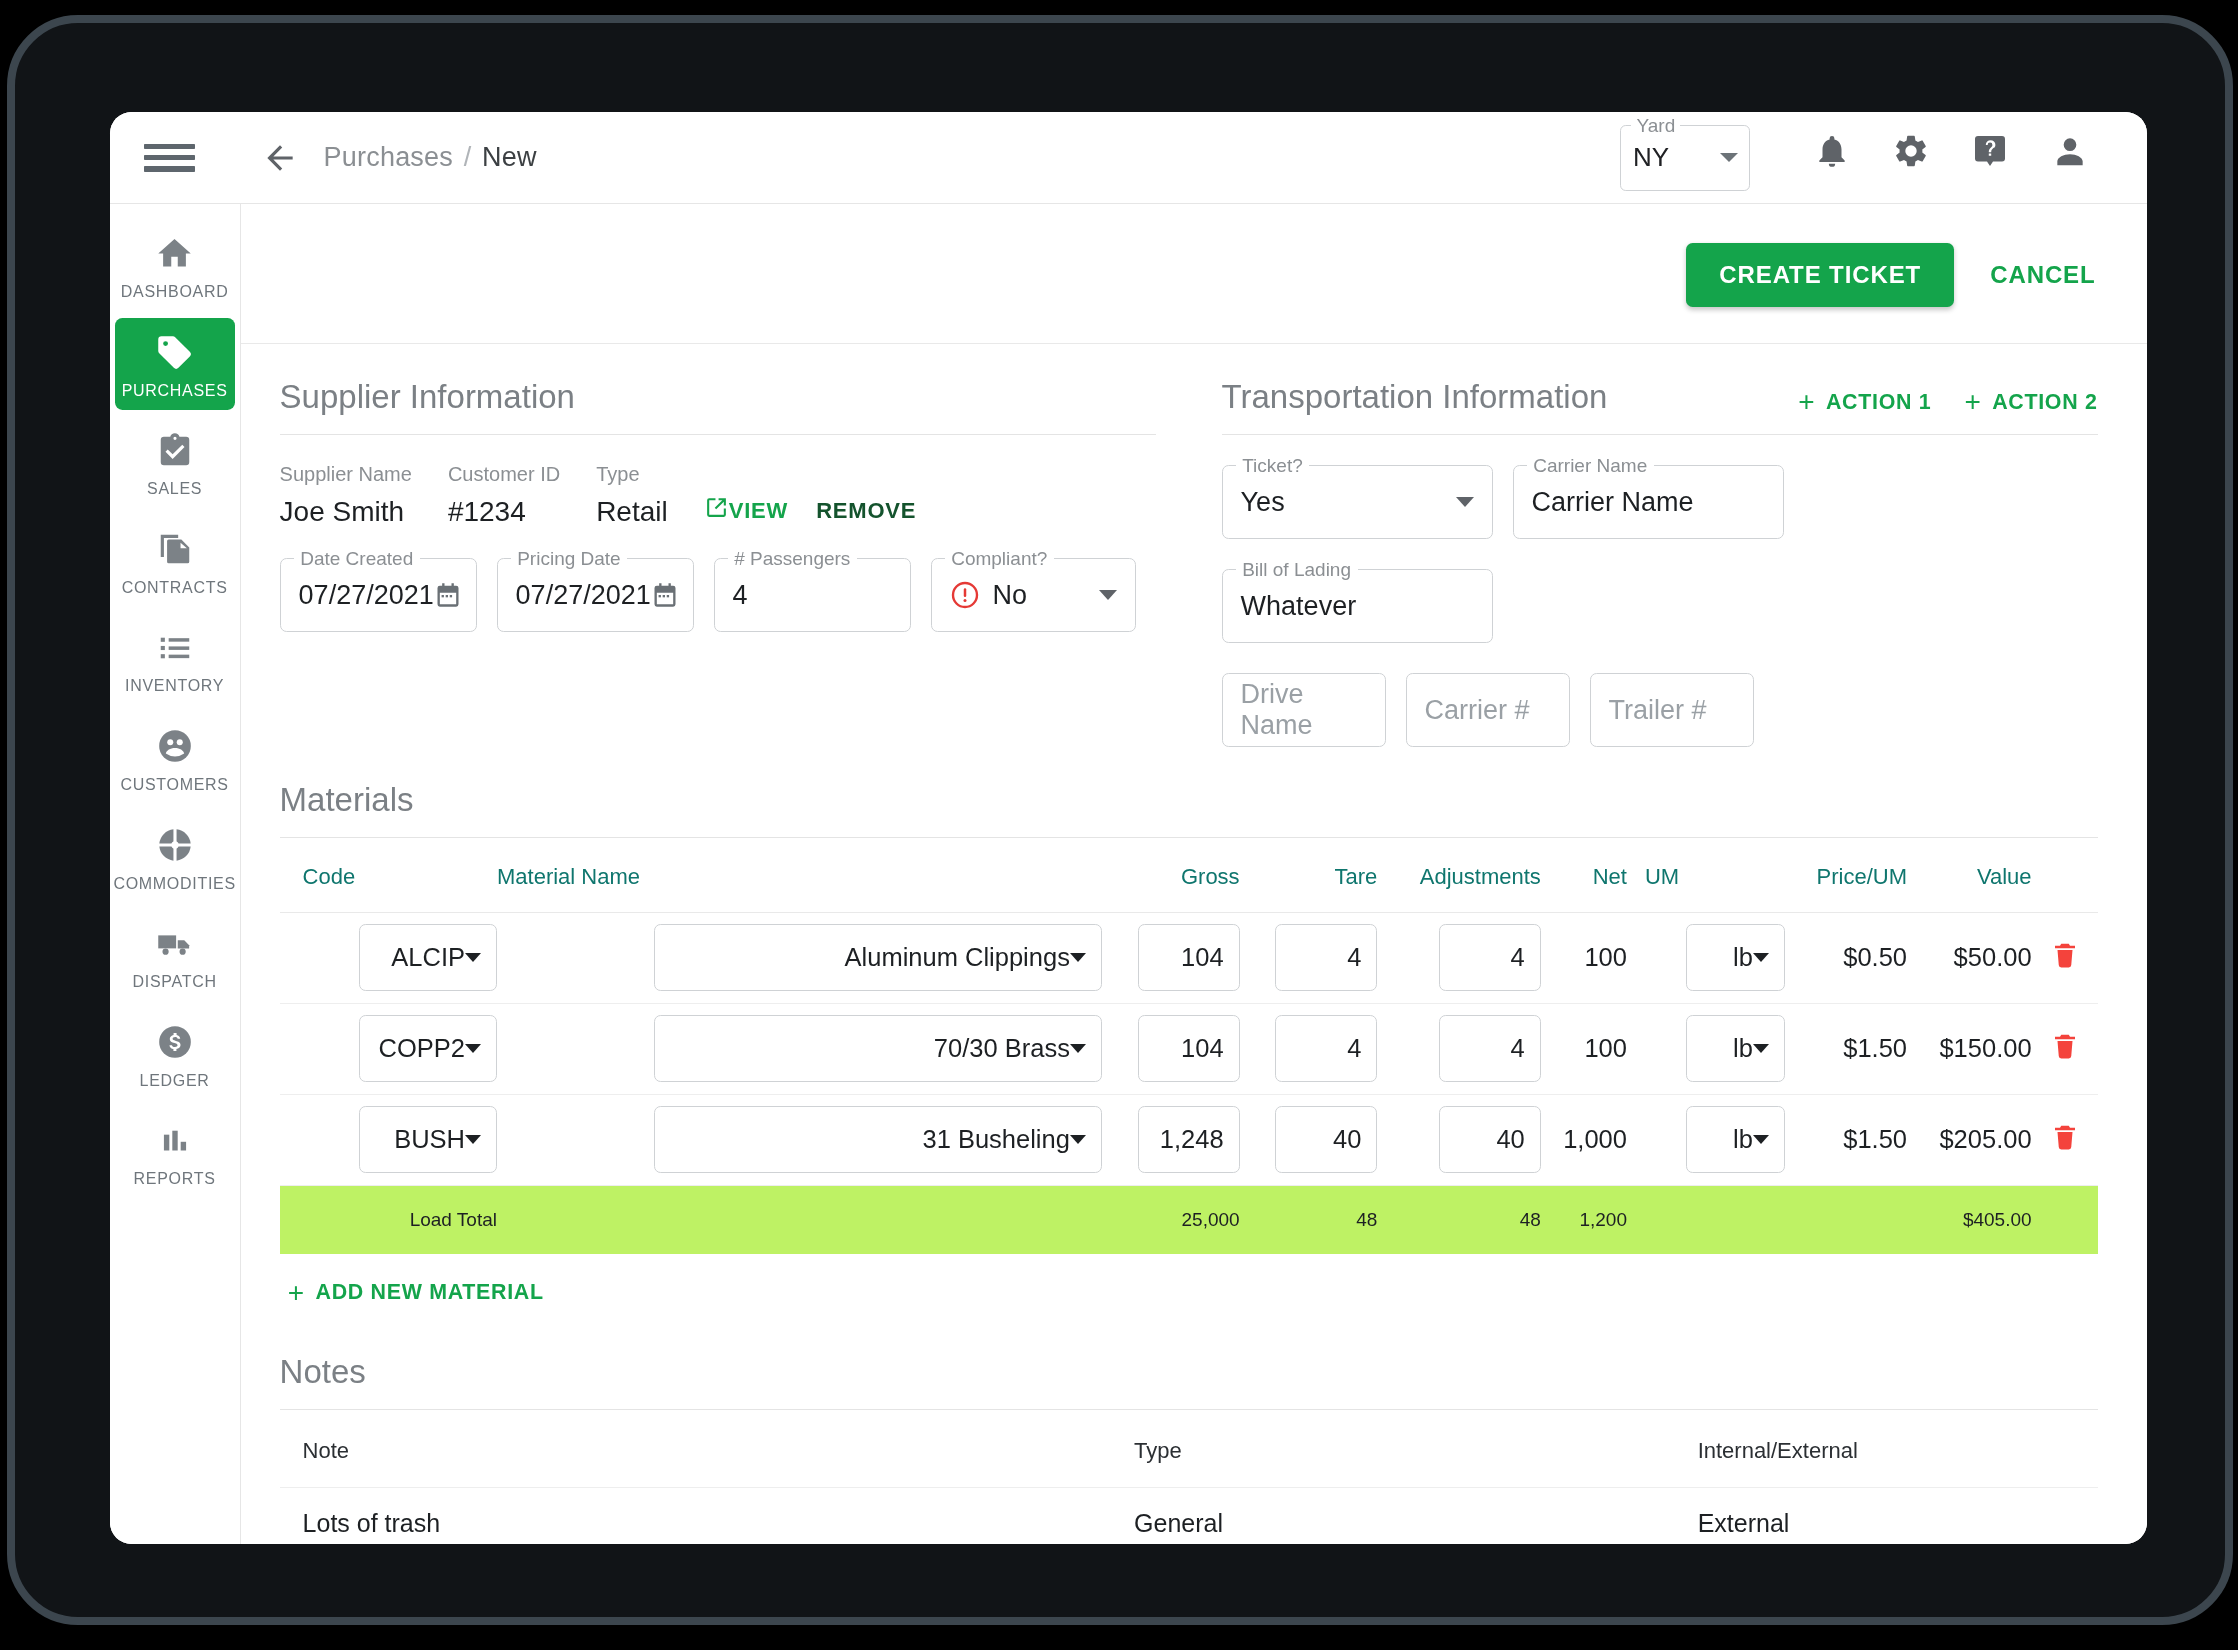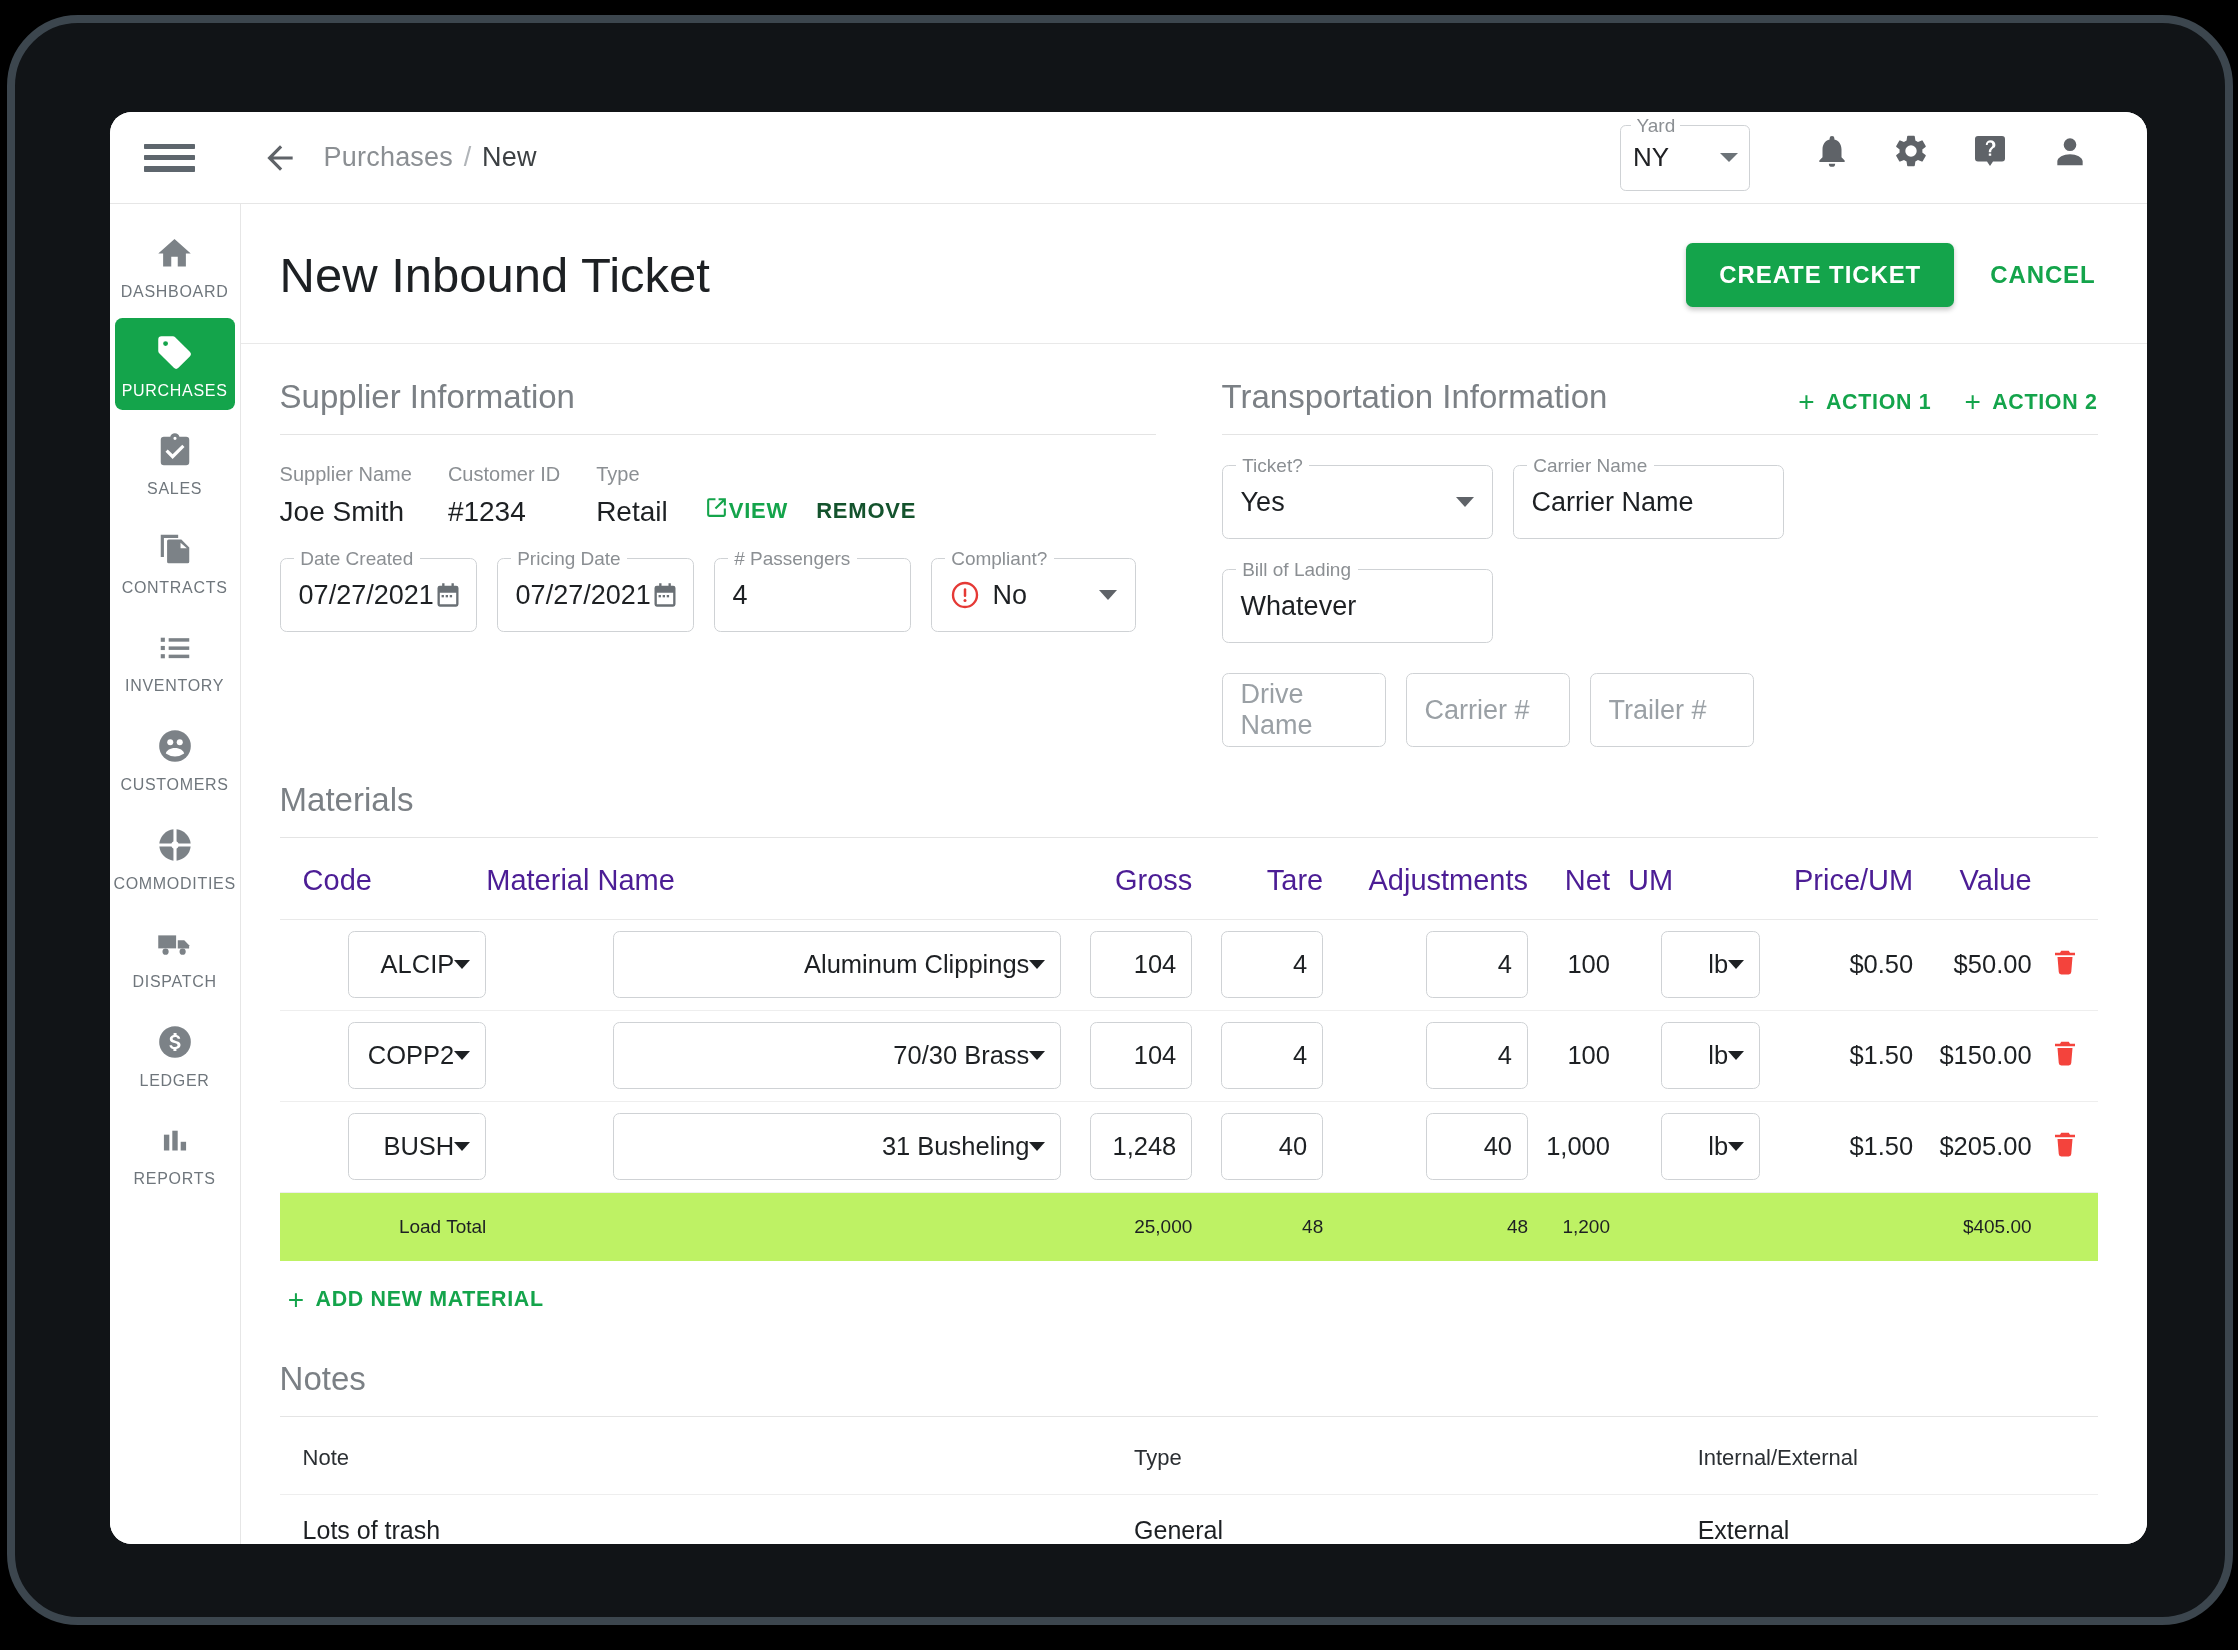--- a/index.html
+++ b/index.html
@@ -171,21 +171,21 @@
 
   .w-date { width: 197px; }
   .w-pass { width: 197px; }
   .w-comp { width: 205px; }
   .w-trans { width: 271px; }
   .w-third { width: 164px; }
 
   
   .mat-table { width: 100%; border-collapse: collapse; margin-top: 5px; }
   .mat-table th {
-    font-size: 29px; color: #4c1d95; font-weight: 400;
+    font-size: 22px; color: #0f766e; font-weight: 400;
     padding: 21.4px 0 21.4px 0; border-bottom: 0.8px solid #e9e9e9; text-align: right;
   }
   .mat-table th.left { text-align: left; }
   .mat-table td {
     padding: 11.5px 0; border-bottom: 0.8px solid #eeeeee; vertical-align: middle; text-align: right;
     font-size: 25.5px; color: #1d2023;
   }
   .cell-box {
     display: inline-flex; align-items: center; height: 67px;
     border: 0.8px solid #cfd2d5; border-radius: 6.6px; padding: 0 15px; background: #fff;
@@ -384,21 +384,20 @@
           <rect x="15.6" y="12.5" width="3.4" height="5.5" fill="#7c8287"></rect>
         </svg>
       </span>
       <span class="nav-label">REPORTS</span>
     </div>
   </div>
 
   <div id="content">
 
     <div id="page-header">
-      <div id="page-title">New Inbound Ticket</div>
       <div id="header-actions">
         <button id="create-ticket-btn">CREATE TICKET</button>
         <span id="cancel-link">CANCEL</span>
       </div>
     </div>
 
     <div class="cols">
 
       <div class="col">
         <div class="section-head">

